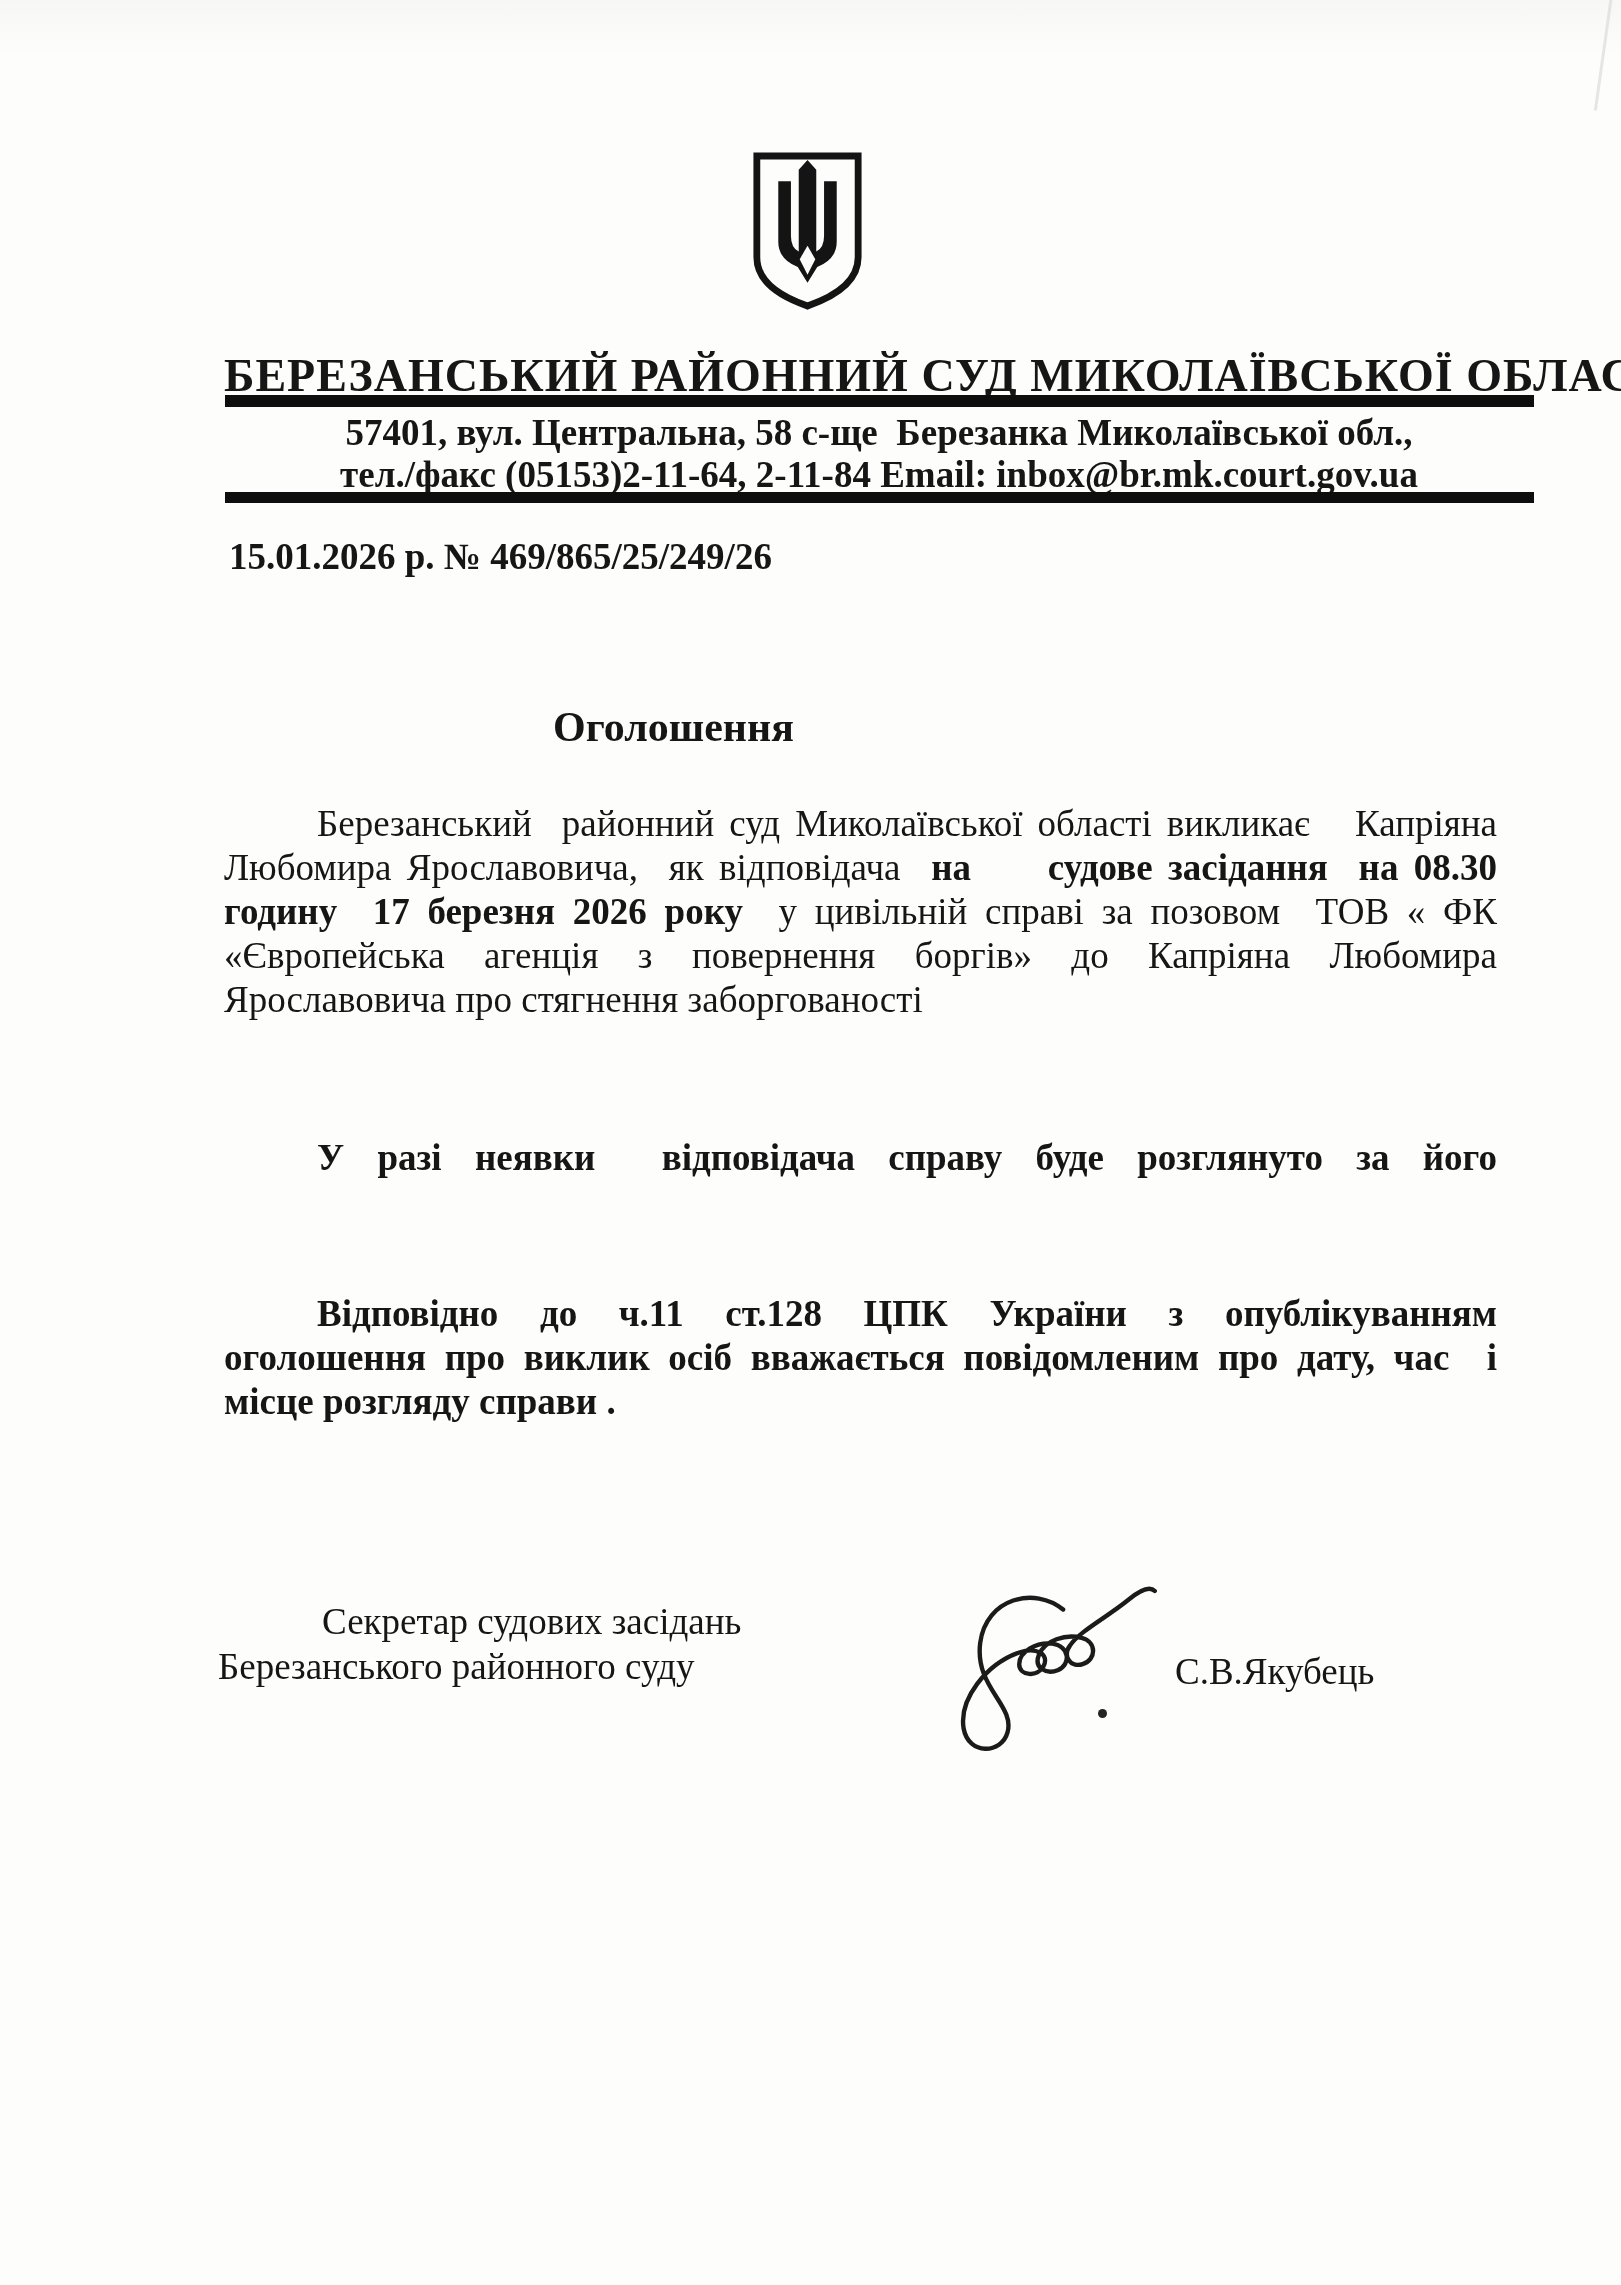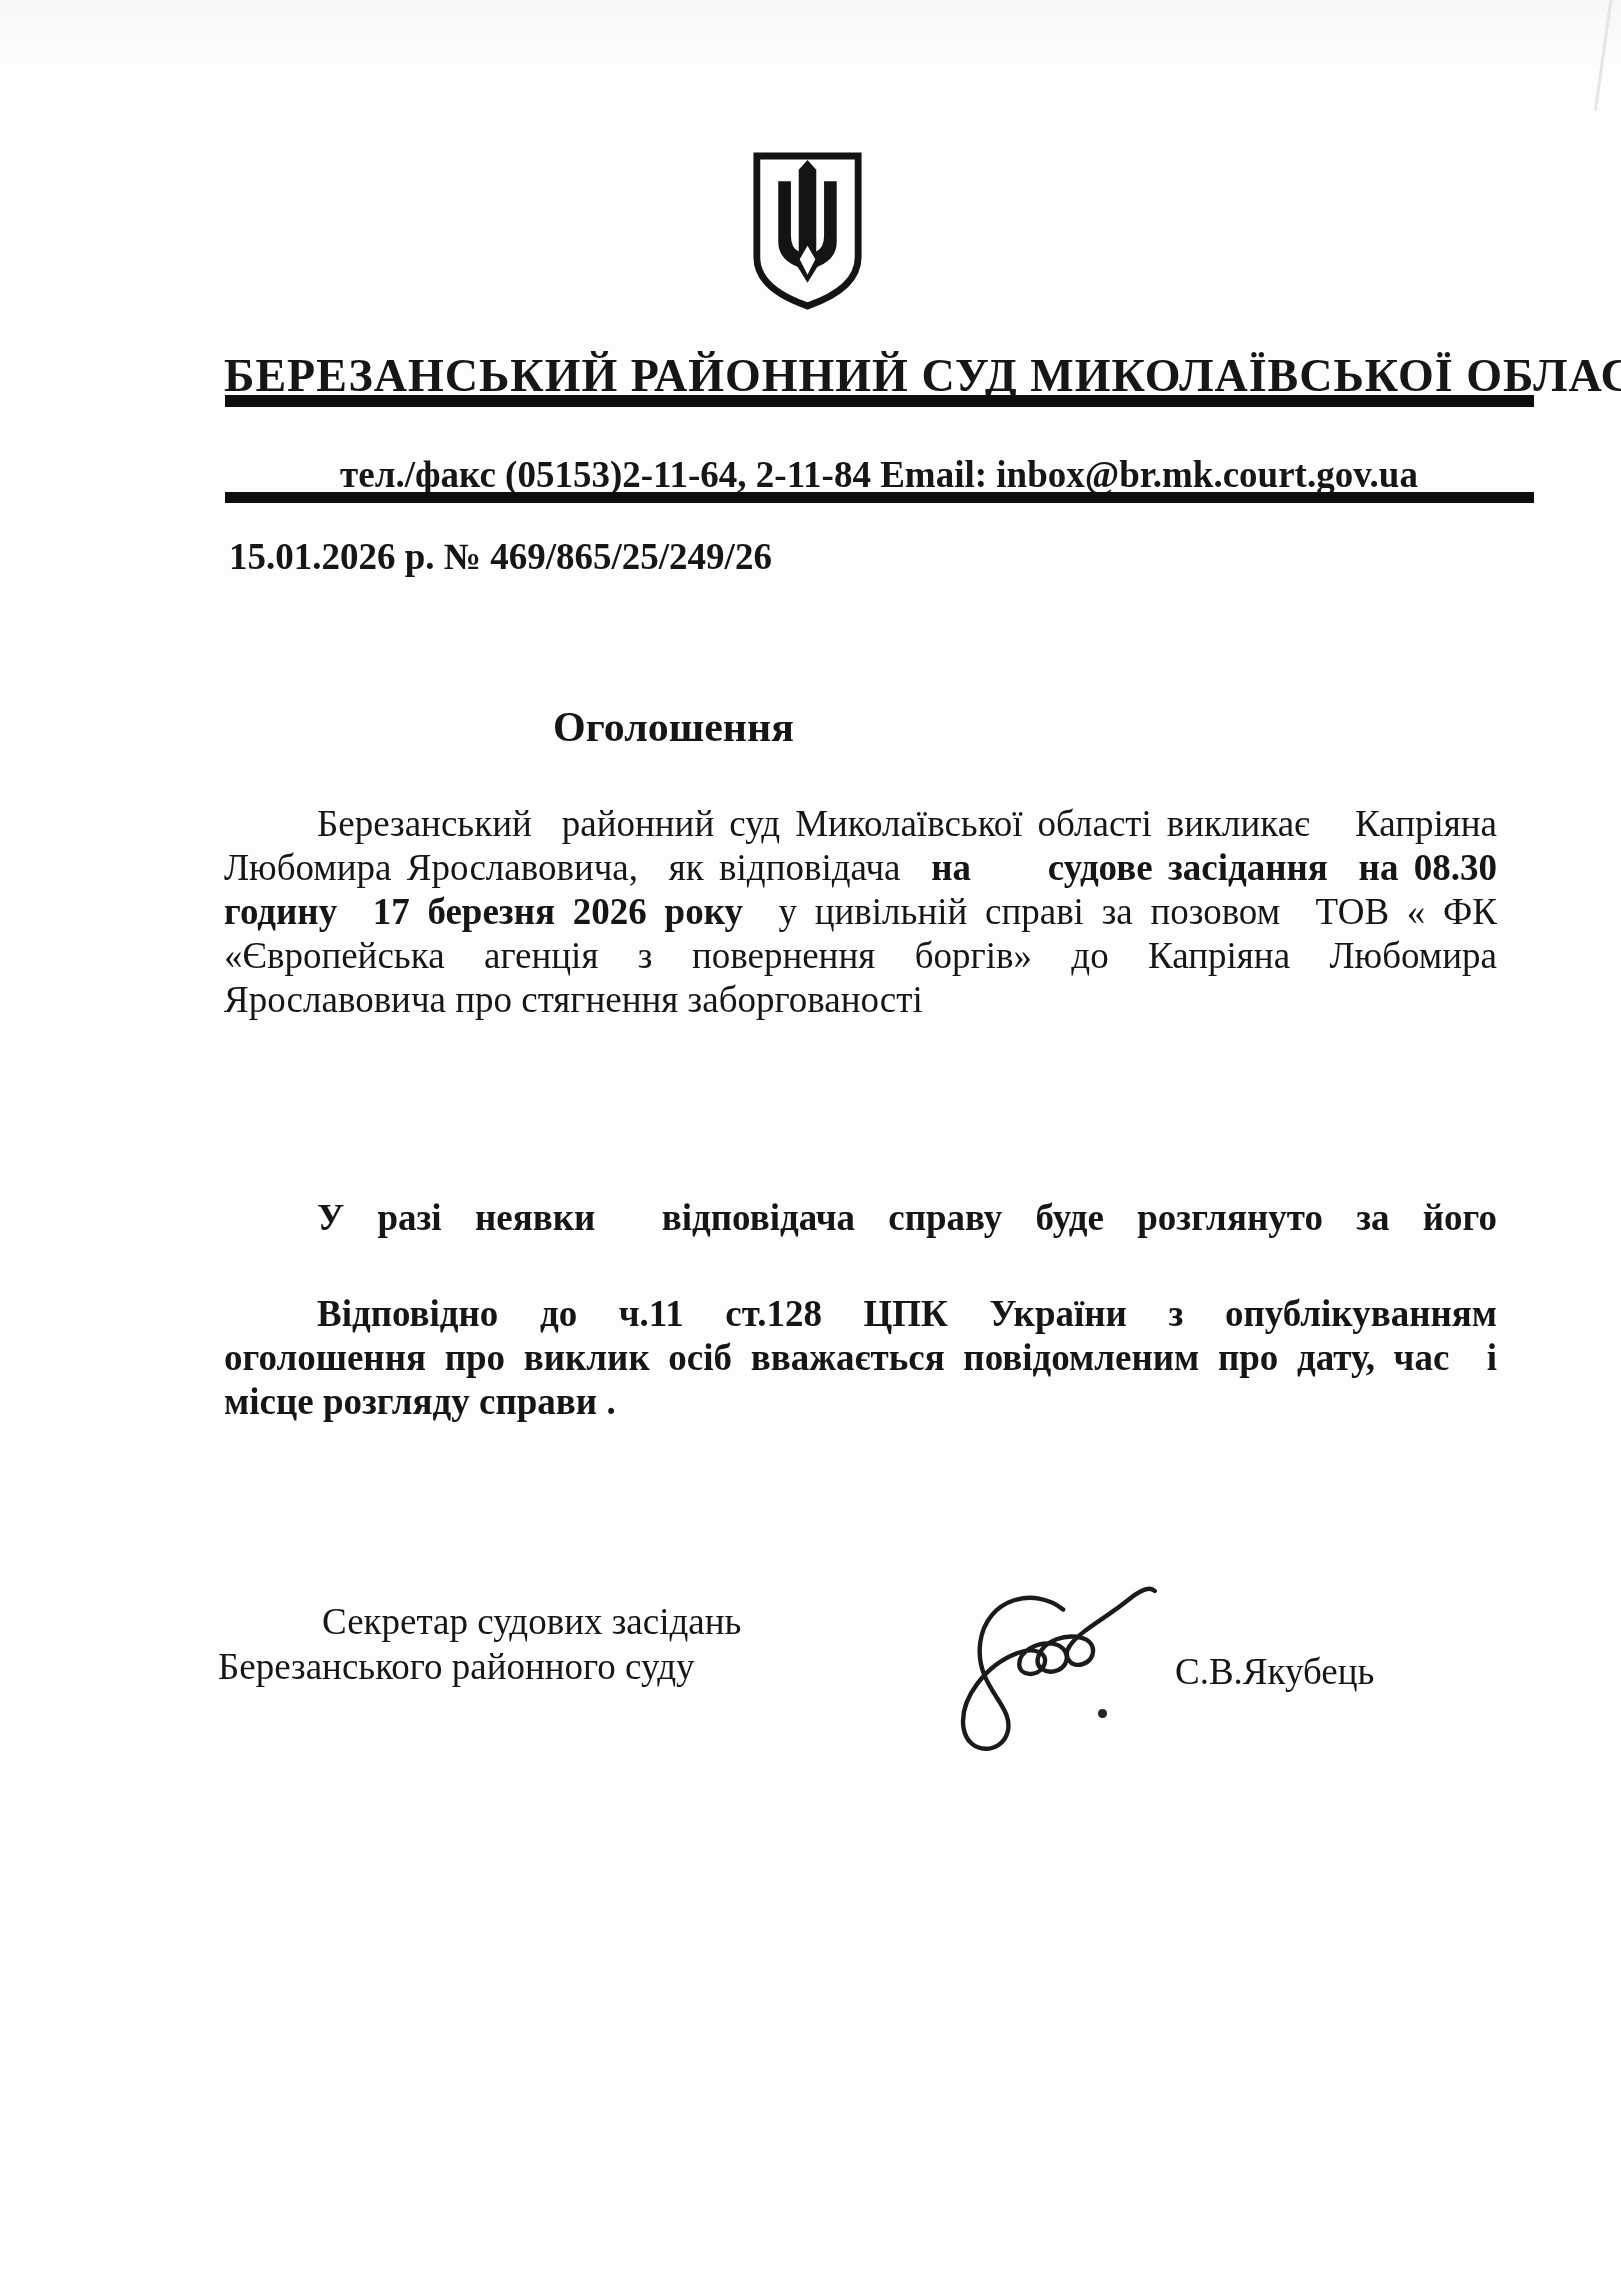--- a/index.html
+++ b/index.html
@@ -31,21 +31,21 @@
   .addr-1{top:411px;}
   .addr-2{top:453px;}
   .ref-line{position:absolute;left:229px;top:535px;font-size:37px;white-space:nowrap;font-weight:bold;}
   .doc-title{position:absolute;left:553px;top:703px;font-size:42px;font-weight:bold;white-space:nowrap;}
   .para{position:absolute;left:224px;width:1273px;font-size:37px;}
   .para .line{line-height:44px;text-align:justify;text-align-last:justify;}
   .para .line.last{text-align-last:left;}
   .para .line.indent{text-indent:93px;}
   .bold{font-weight:bold;}
   .p1{top:802px;}
-  .p2{top:1196px;font-weight:bold;}
+  .p2{top:1136px;font-weight:bold;}
   .p3{top:1292px;font-weight:bold;}
   .sig-role-1{position:absolute;left:322px;top:1600px;font-size:37px;white-space:nowrap;}
   .sig-role-2{position:absolute;left:218px;top:1645px;font-size:37px;white-space:nowrap;}
   .sig-name{position:absolute;left:1175px;top:1650px;font-size:37px;white-space:nowrap;}
   .sig-svg{position:absolute;left:871px;top:1582px;width:314px;height:176px;}
   .sig-dot{position:absolute;left:1098px;top:1709px;width:8.8px;height:8.8px;border-radius:50%;background:#242424;}
 </style>
 </head>
 <body>
 
@@ -54,20 +54,21 @@
   <div class="scan-edge"></div>
 
   <svg class="emblem" viewBox="0 0 116 163" aria-hidden="true">
     <path d="M6 4 H110 V108 Q110 140 58 158 Q6 140 6 108 Z" fill="#fdfdfc" stroke="#141414" stroke-width="7"></path>
     <path d="M28 30 H41 V86 Q41 98 49 102 L49 18 L58 8 L67 18 L67 102 Q75 98 75 86 L75 30 H88 V92 Q88 110 68 118 L58 134 L48 118 Q28 110 28 92 Z" fill="#141414"></path>
     <path d="M58 96 L66 110 L58 126 L50 110 Z" fill="#fdfdfc"></path>
   </svg>
 
   <div class="court-name">БЕРЕЗАНСЬКИЙ РАЙОННИЙ СУД МИКОЛАЇВСЬКОЇ ОБЛАСТІ</div>
   <div class="rule rule-1"></div>
+  <div class="addr addr-1">57401, вул. Центральна, 58 с-ще&nbsp; Березанка Миколаївської обл.,</div>
   <div class="addr addr-2">тел./факс (05153)2-11-64, 2-11-84 Email: inbox@br.mk.court.gov.ua</div>
   <div class="rule rule-2"></div>
 
   <div class="ref-line">15.01.2026 р. № 469/865/25/249/26</div>
 
   <div class="doc-title">Оголошення</div>
 
   <div class="para p1">
     <div class="line indent">Березанський&nbsp; районний суд Миколаївської області викликає&nbsp;&nbsp; Капріяна</div>
     <div class="line"><span>Любомира Ярославовича,&nbsp; як відповідача&nbsp; </span><span class="bold">на&nbsp;&nbsp;&nbsp;&nbsp; судове засідання&nbsp; на 08.30</span></div>

